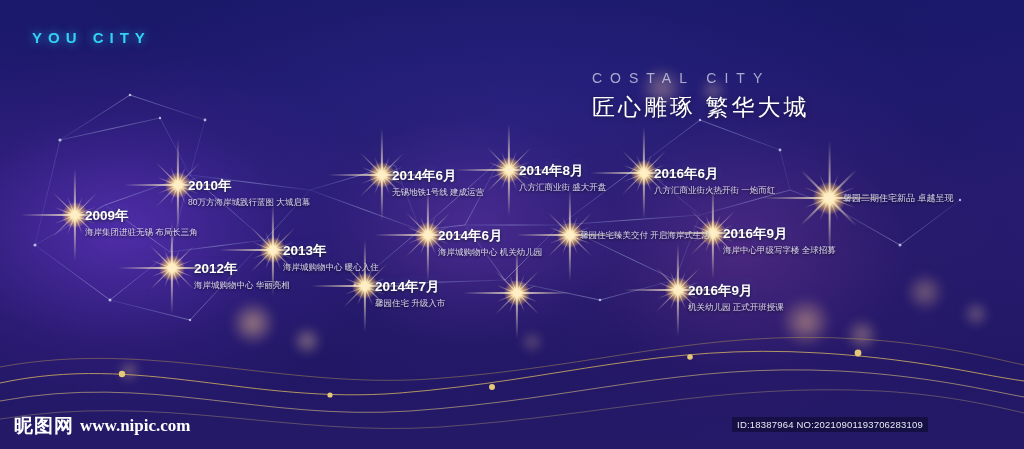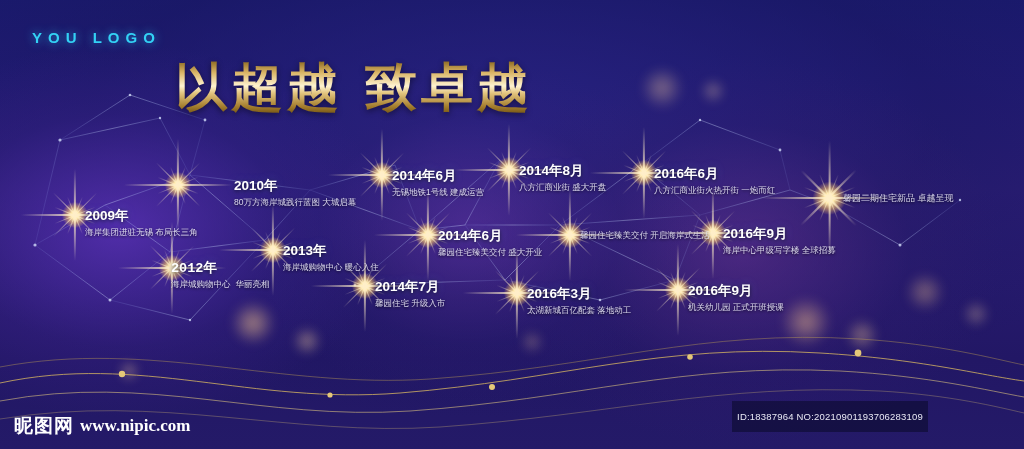--- a/index.html
+++ b/index.html
@@ -79,21 +79,21 @@
   #watermark{
     position:absolute;left:14px;bottom:10px;display:flex;align-items:center;gap:6px;
   }
   #wm-cn{
     color:#fff;font-size:19px;font-weight:700;letter-spacing:1px;
     font-family:"DejaVu Sans","Liberation Sans",sans-serif;
   }
   #wm-url{color:#fff;font-size:17px;font-weight:700;font-family:"Liberation Serif","DejaVu Serif",serif;}
   #idcode{
     position:absolute;right:12px;bottom:17px;
-    color:#e8e8f4;font-size:9.5px;background:rgba(10,10,40,.55);padding:10px 5px;
+    color:#e8e8f4;font-size:9.5px;background:rgba(10,10,40,.55);padding:2px 5px;
     letter-spacing:.2px;white-space:nowrap;
   }
 </style>
 </head>
 <body>
 
 <div id="poster">
 
   <svg class="net" viewBox="0 0 1024 449" preserveAspectRatio="none">
     <defs>
@@ -324,60 +324,57 @@
     </g>
     <g fill="#e5c878">
       <circle cx="122" cy="65" r="3.2"></circle>
         <circle cx="330" cy="86" r="2.6"></circle>
       <circle cx="492" cy="78" r="3"></circle>
         <circle cx="690" cy="48" r="2.8"></circle>
       <circle cx="858" cy="44" r="3.4"></circle>
     </g>
   </svg>
 
-  <div id="logo">YOU LOGO</div>
-
-  <div id="headline">以超越 致卓越</div>
+  <div id="logo">YOU CITY</div>
+
+  <div id="sub-en">COSTAL CITY</div>
+  <div id="sub-cn">匠心雕琢 繁华大城</div>
 
   <div class="layer" id="nodes">
       <div class="node" style="left: 85px; top: 208px;">
         <div class="yr">2009年</div>
         <div class="desc">海岸集团进驻无锡 布局长三角</div>
       </div>
-      <div class="node" style="left: 188px; top: 178px; margin-left: 46px;">
+      <div class="node" style="left: 188px; top: 178px;">
         <div class="yr">2010年</div>
         <div class="desc">80万方海岸城践行蓝图 大城启幕</div>
       </div>
-      <div class="node" style="left: 171px; top: 261px; font-family: Liberation Mono, monospace;">
+      <div class="node" style="left: 194px; top: 261px;">
         <div class="yr">2012年</div>
         <div class="desc">海岸城购物中心 华丽亮相</div>
       </div>
       <div class="node" style="left: 283px; top: 243px;">
         <div class="yr">2013年</div>
         <div class="desc">海岸城购物中心 暖心入住</div>
       </div>
       <div class="node" style="left: 392px; top: 168px;">
         <div class="yr">2014年6月</div>
         <div class="desc">无锡地铁1号线 建成运营</div>
       </div>
       <div class="node" style="left: 438px; top: 228px;">
         <div class="yr">2014年6月</div>
-        <div class="desc">馨园住宅臻美交付 盛大开业</div>
+        <div class="desc">海岸城购物中心 机关幼儿园</div>
       </div>
       <div class="node" style="left: 375px; top: 279px;">
         <div class="yr">2014年7月</div>
         <div class="desc">馨园住宅 升级入市</div>
       </div>
       <div class="node" style="left: 519px; top: 163px;">
         <div class="yr">2014年8月</div>
         <div class="desc">八方汇商业街 盛大开盘</div>
-      </div>
-      <div class="node" style="left: 527px; top: 286px;">
-        <div class="yr">2016年3月</div>
-        <div class="desc">太湖新城百亿配套 落地动工</div>
       </div>
       <div class="node" style="left: 580px; top: 228px;">
         <div class="desc">馨园住宅臻美交付 开启海岸式生活</div>
       </div>
       <div class="node" style="left: 654px; top: 166px;">
         <div class="yr">2016年6月</div>
         <div class="desc">八方汇商业街火热开街 一炮而红</div>
       </div>
       <div class="node" style="left: 723px; top: 226px;">
         <div class="yr">2016年9月</div>

